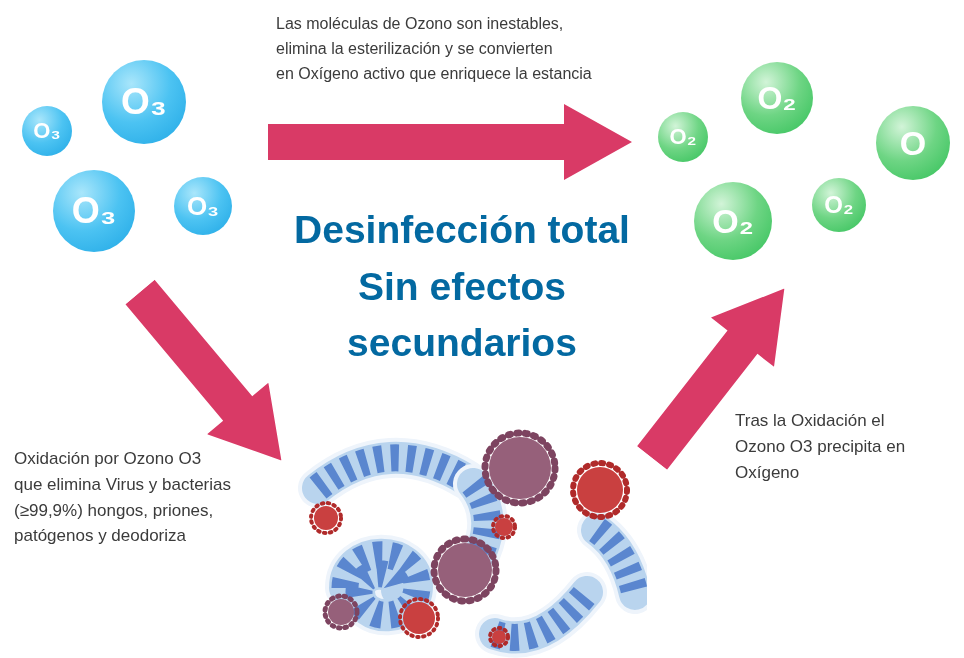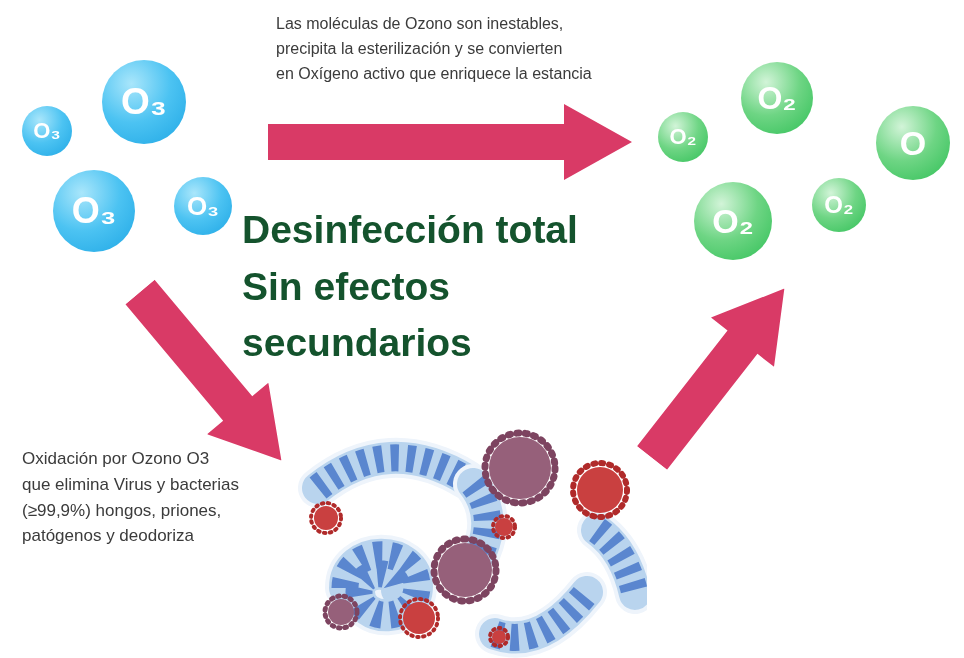--- a/index.html
+++ b/index.html
@@ -4,26 +4,26 @@
 <style>
   html,body { margin:0; padding:0; background:#ffffff; }
   .canvas {
     position:relative; width:964px; height:658px; background:#ffffff;
     font-family:"Liberation Sans", sans-serif; overflow:hidden;
   }
 
   
   .para { position:absolute; color:#3b3b3b; white-space:pre-line; }
   .para-top   { left:276px; top:12px;  font-size:16px;  line-height:1.55; width:390px; }
-  .para-left  { left:14px;  top:446px; font-size:17px;  line-height:1.52; width:270px;margin-left:8px; }
+  .para-left  { left:14px;  top:446px; font-size:17px;  line-height:1.52; width:270px; }
   .para-right { left:735px; top:408px; font-size:17px;  line-height:1.52; width:220px; }
 
   .headline {
-    position:absolute; left:242px; top:202px; width:440px; text-align:left;
-    color:#14532d; font-weight:bold; font-size:39px; line-height:1.45;
+    position:absolute; left:242px; top:202px; width:440px; text-align:center;
+    color:#0369a1; font-weight:bold; font-size:39px; line-height:1.45;
     white-space:pre-line;
   }
 
   
   .molecule {
     position:absolute; border-radius:50%;
     display:flex; align-items:center; justify-content:center;
     color:#ffffff; font-weight:bold;
   }
   .molecule.ozone {
@@ -78,32 +78,35 @@
     <span>O</span>
   </div>
   <div class="molecule oxygen" style="left:694px; top:182px; width:78px; height:78px; font-size:34px;">
     <span>O₂</span>
   </div>
   <div class="molecule oxygen" style="left:812px; top:178px; width:54px; height:54px; font-size:24px;">
     <span>O₂</span>
   </div>
 
   <div class="para para-top">Las moléculas de Ozono son inestables,
-precipita la esterilización y se convierten
+elimina la esterilización y se convierten
 en Oxígeno activo que enriquece la estancia</div>
 
   <div class="headline">Desinfección total
 Sin efectos
 secundarios</div>
 
   <div class="para para-left">Oxidación por Ozono O3
 que elimina Virus y bacterias
 (≥99,9%) hongos, priones,
 patógenos y deodoriza</div>
 
+  <div class="para para-right">Tras la Oxidación el
+Ozono O3 precipita en
+Oxígeno</div>
 
   <svg class="arrow" style="left:268px; top:103px;" width="364" height="78" viewBox="0 0 364 78">
     <polygon points="0,21 296,21 296,1 364,39 296,77 296,57 0,57"></polygon>
   </svg>
 
   <svg class="arrow" style="left:140px; top:252px; transform:rotate(50deg); transform-origin:0 40px;" width="220" height="80" viewBox="0 0 220 80">
     <polygon points="0,21 152,21 152,0 220,40 152,80 152,59 0,59"></polygon>
   </svg>
 
   <svg class="arrow" style="left:652px; top:418px; transform:rotate(-52deg); transform-origin:0 40px;" width="215" height="80" viewBox="0 0 215 80">

